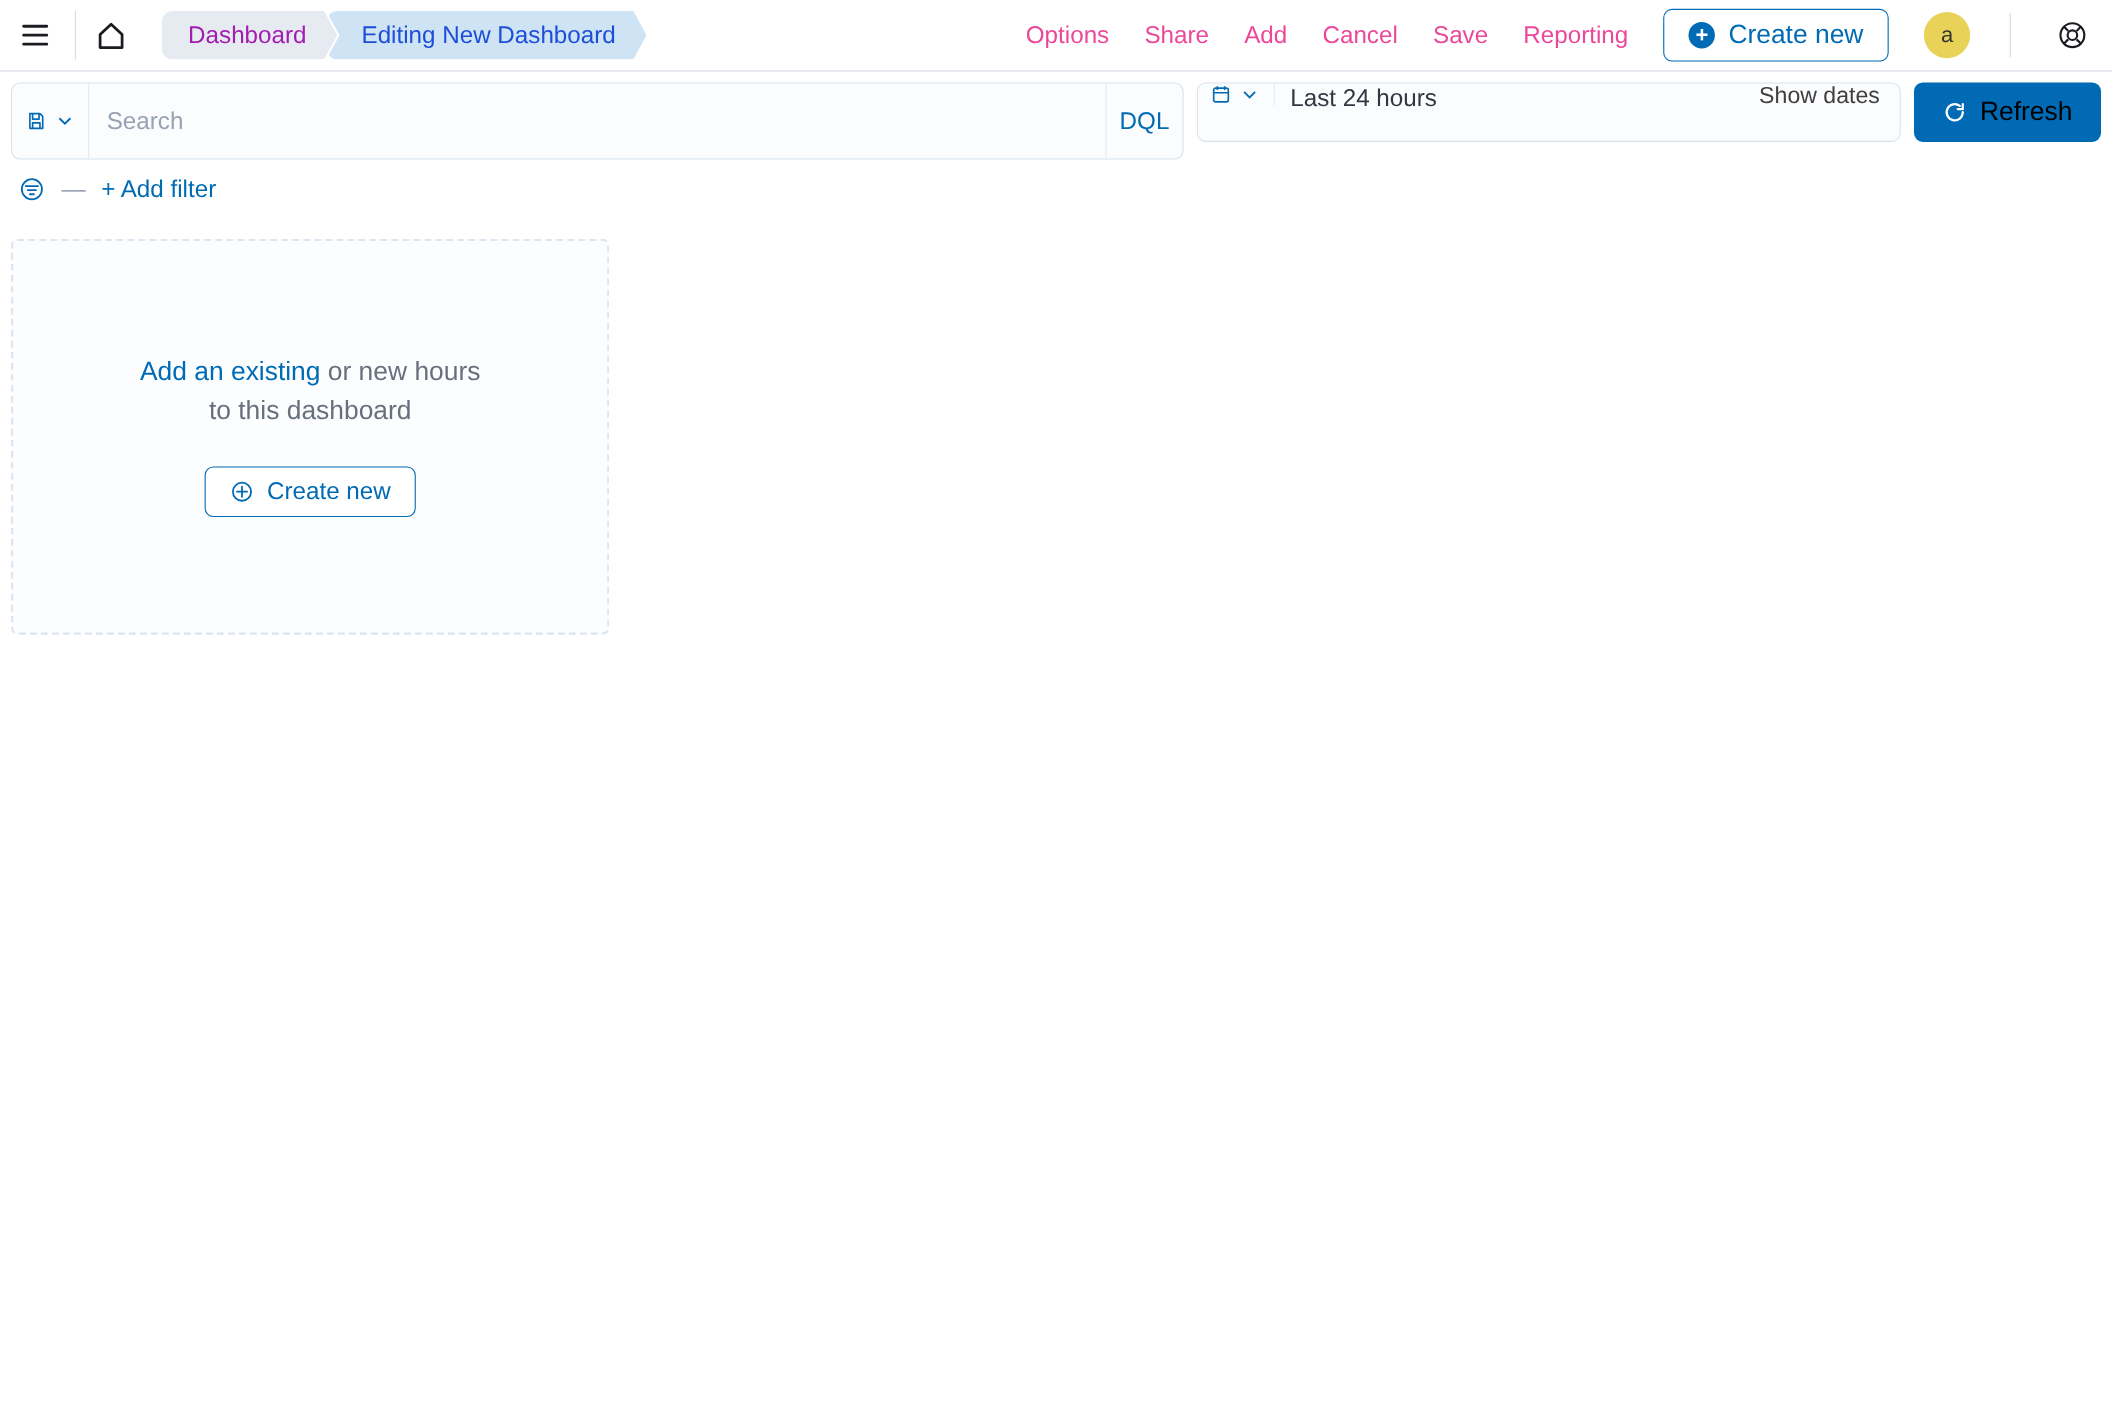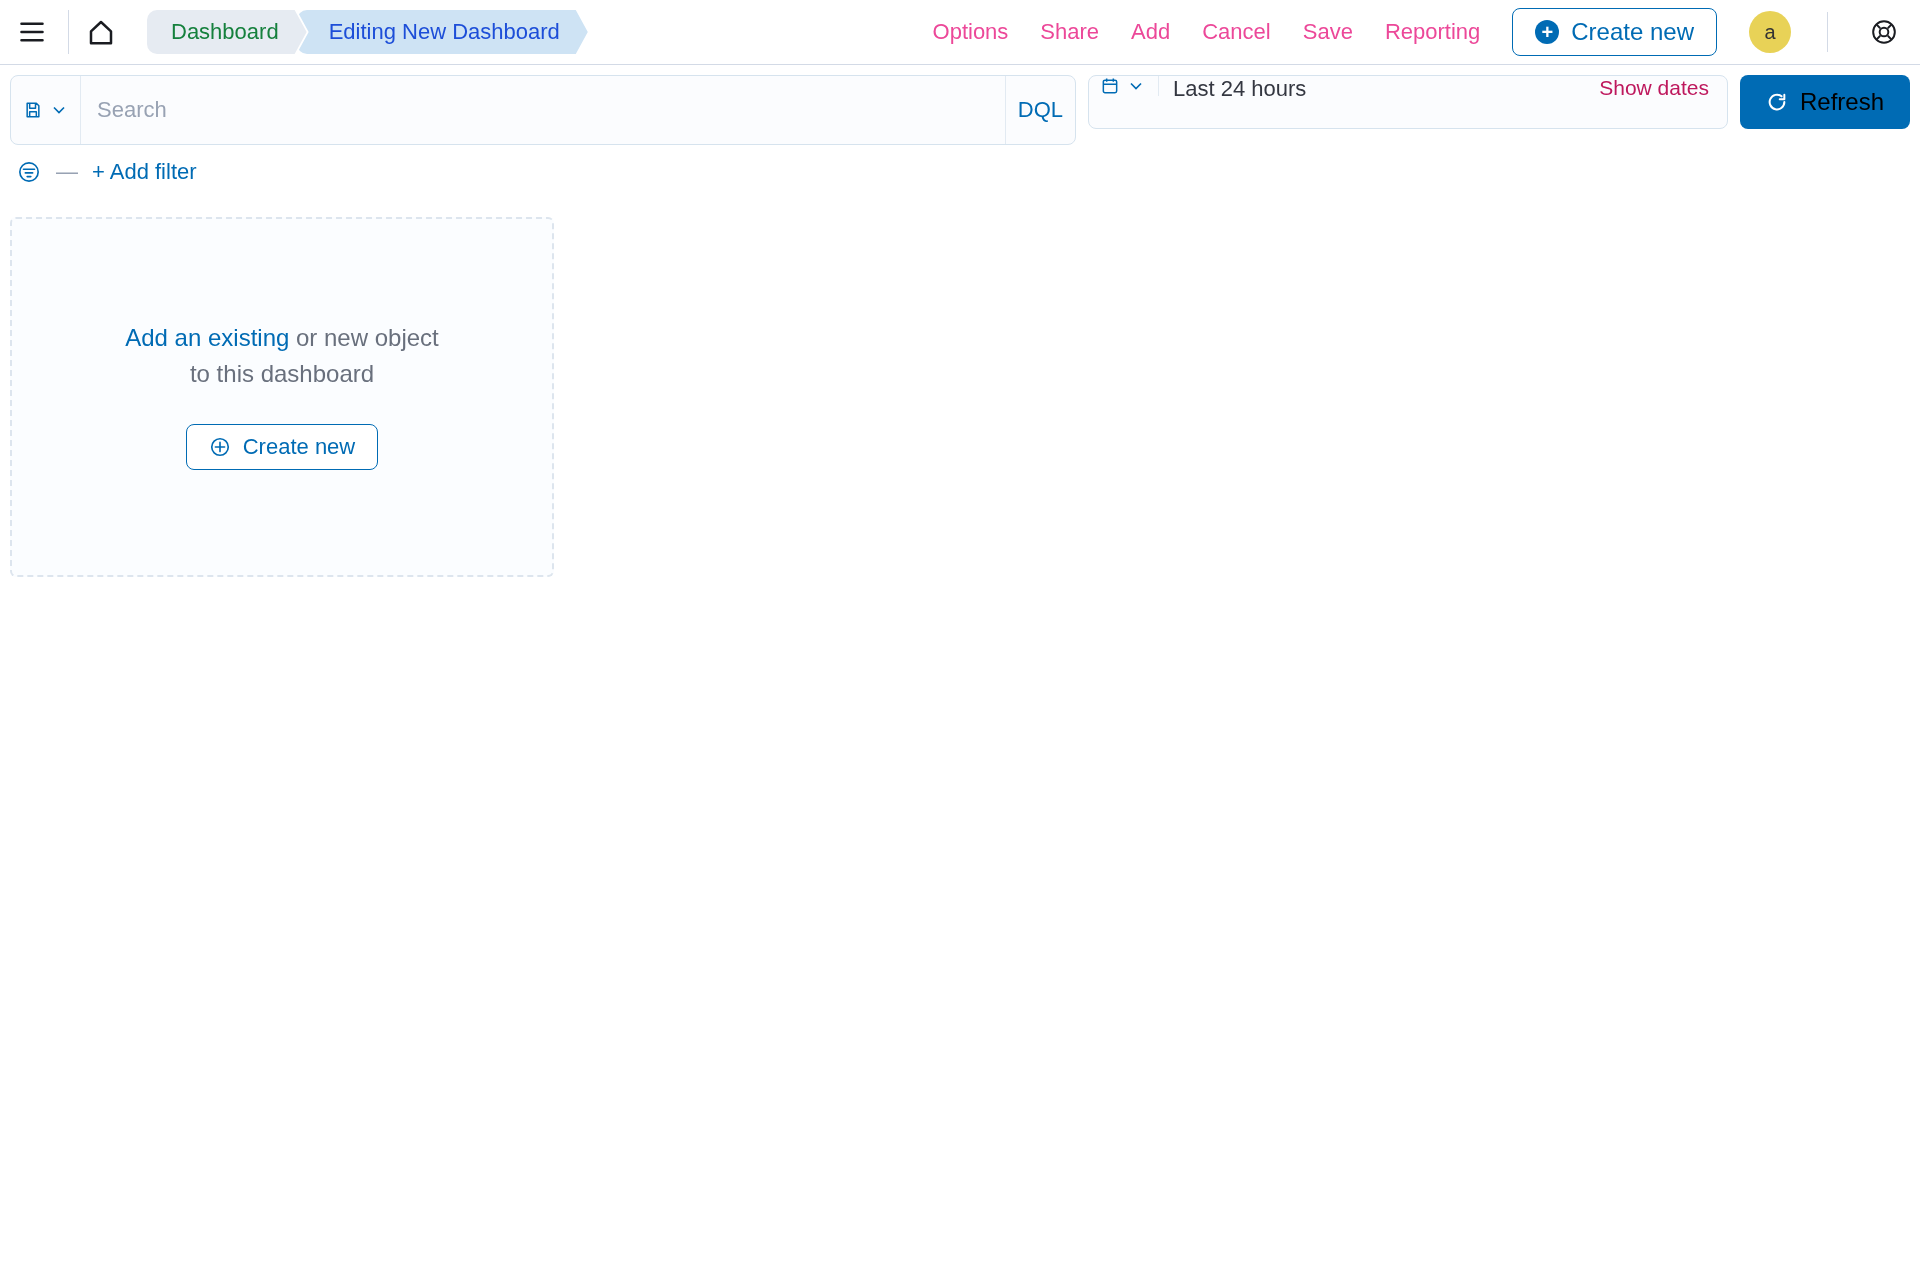--- a/index.html
+++ b/index.html
@@ -47,21 +47,21 @@
     display: flex;
     align-items: center;
     margin-left: 18px;
     gap: 0;
   }
   .crumb {
     height: 44px;
     display: flex; align-items: center;
     padding: 0 28px 0 24px;
     background: #E6EBF2;
-    color: #15803d;
+    color: #a21caf;
     font-size: 22px;
     border-radius: 10px;
     position: relative;
     cursor: pointer;
   }
   .crumb.active {
     background: #CEE3F4;
     color: #1d4ed8;
     font-weight: 400;
     margin-left: -10px;
@@ -192,21 +192,21 @@
     flex: 1;
     display: flex; align-items: center;
     padding: 0 14px;
     font-size: 22px;
     color: #343741;
     cursor: pointer;
   }
   .show-dates {
     display: flex; align-items: center;
     padding: 0 18px;
-    color: #be185d;
+    color: #404040;
     font-size: 21px;
     cursor: pointer;
   }
 
   .refresh-btn {
     display: flex; align-items: center; justify-content: center;
     gap: 12px;
     background: #07C;
     background: #006BB4;
     background: #006BB4;
@@ -389,21 +389,21 @@
       <path d="M6 9h12 M8 13h8 M10 17h4" stroke="#006BB4" stroke-width="1.8" stroke-linecap="round"></path>
     </svg>
   </div>
   <span class="filter-dash">—</span>
   <span class="add-filter-link">+ Add filter</span>
 </div>
 
 <div class="grid-area">
   <div class="panel-placeholder">
     <div class="line1">
-      <span class="link-part">Add an existing</span><span> or new object</span>
+      <span class="link-part">Add an existing</span><span> or new hours</span>
     </div>
     <div class="line2">to this dashboard</div>
     <div class="panel-create-btn">
       <svg viewBox="0 0 24 24">
           <circle cx="12" cy="12" r="9" fill="none" stroke="#006BB4" stroke-width="1.8"></circle>
           <path d="M12 7v10M7 12h10" stroke="#006BB4" stroke-width="1.8" stroke-linecap="round"></path>
         </svg>
       <span>Create new</span>
     </div>
   </div>

